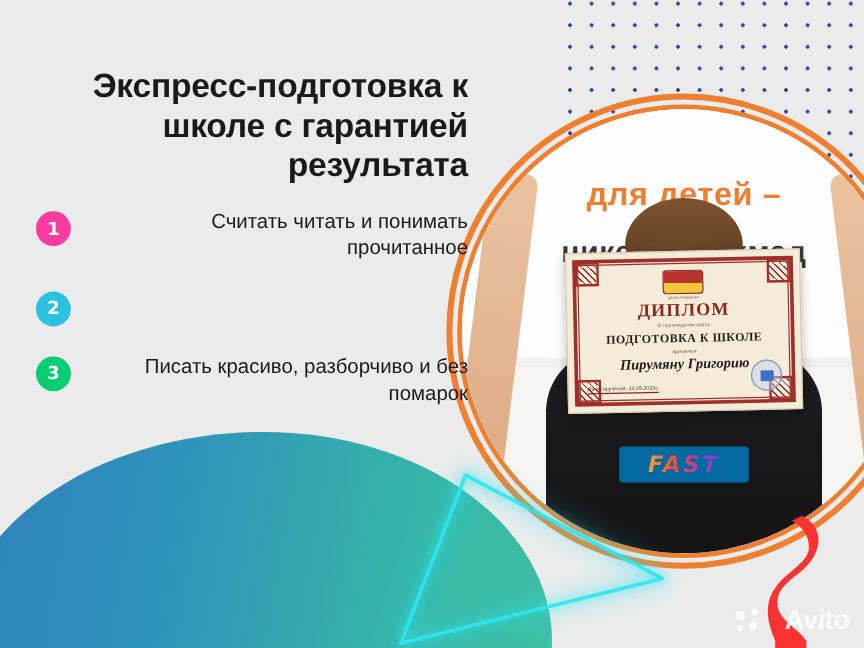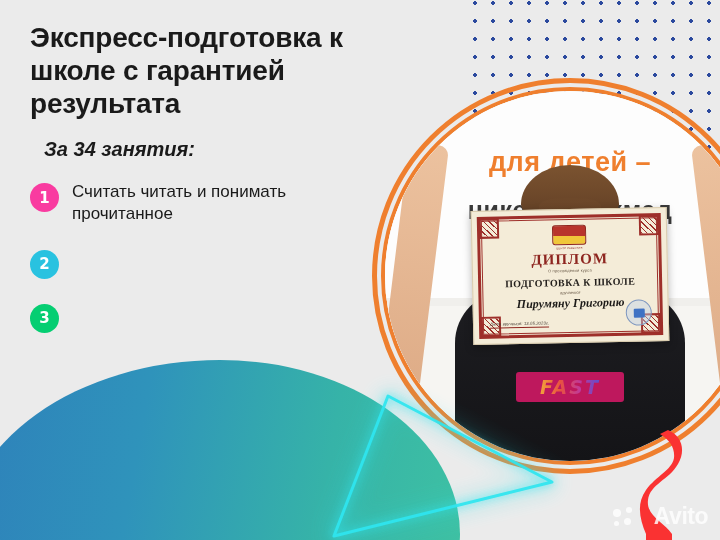--- a/index.html
+++ b/index.html
@@ -128,21 +128,21 @@
     background:#2a2a30;
   }
   .arm{
     position:absolute;top:14%;width:40px;height:72%;
     background:linear-gradient(180deg,#ecc29f,#ddaa85);z-index:3;
   }
   .arm.l{left:8px;border-radius:22px 10px 18px 18px;transform:rotate(7deg);}
   .arm.r{right:8px;border-radius:10px 22px 18px 18px;transform:rotate(-7deg);}
   .fast-badge{
     position:absolute;left:50%;bottom:16%;transform:translateX(-50%);
-    width:108px;height:30px;background:#be185d;border-radius:3px;
+    width:108px;height:30px;background:#0369a1;border-radius:3px;
     display:flex;align-items:center;justify-content:center;z-index:4;
   }
   .fast-text{
     font-family:"DejaVu Sans", sans-serif;
     font-size:19px;font-weight:bold;font-style:italic;letter-spacing:2px;
     background:linear-gradient(90deg,#f2a33c,#e8533f,#c0399a,#5a4fd0);
     -webkit-background-clip:text;background-clip:text;color:transparent;
     -webkit-text-fill-color:transparent;
   }
 
@@ -184,21 +184,21 @@
     display:flex;align-items:flex-end;justify-content:space-between;
   }
   .dip-date{font-size:4.2px;color:#4a4038;font-style:italic;letter-spacing:.1px;
     border-bottom:.5px solid #8e2620;padding-bottom:1px;}
   .dip-seal{width:24px;height:24px;border-radius:50%;
     border:1.5px solid #7d96bf;background:rgba(190,210,236,.45);
     display:flex;align-items:center;justify-content:center;}
   .dip-seal-in{width:11px;height:9px;background:#3f72c4;border-radius:1px;}
 
   
-  .copy{position:absolute;left:30px;top:22px;width:360px;z-index:6;}
+  .copy{position:absolute;left:30px;top:56px;width:360px;z-index:6;text-align:right;}
   h1.headline{
     margin:0;font-size:28px;line-height:1.17;font-weight:bold;color:#1a1a1a;
     letter-spacing:-.2px;
   }
   .subhead{
     margin:18px 0 0 14px;font-size:20px;font-weight:bold;font-style:italic;
     color:#1a1a1a;
   }
   .benefits{list-style:none;margin:20px 0 0 0;padding:0;}
   .benefit{display:flex;align-items:flex-start;margin-bottom:23px;}
@@ -299,32 +299,32 @@
               </div>
             </div>
           </div>
         </div>
       </div>
     </div>
   </div>
 
   <div class="copy">
     <h1 class="headline">Экспресс-подготовка к школе с гарантией результата</h1>
-    <div class="subhead">За 34 занятия:</div>
 
     <ul class="benefits">
       <li class="benefit">
         <span class="badge" style="background: rgb(249, 59, 160);">1</span>
         <span class="benefit-text">Считать читать и понимать прочитанное</span>
       </li>
       <li class="benefit">
         <span class="badge" style="background: rgb(41, 194, 224);">2</span>
       </li>
       <li class="benefit">
         <span class="badge" style="background: rgb(5, 206, 114);">3</span>
+        <span class="benefit-text">Писать красиво, разборчиво и без помарок</span>
       </li>
     </ul>
   </div>
 
   <div class="avito">
     <span class="avito-mark">
       <i></i>
         <i></i>
         <i></i>
         <i></i>

